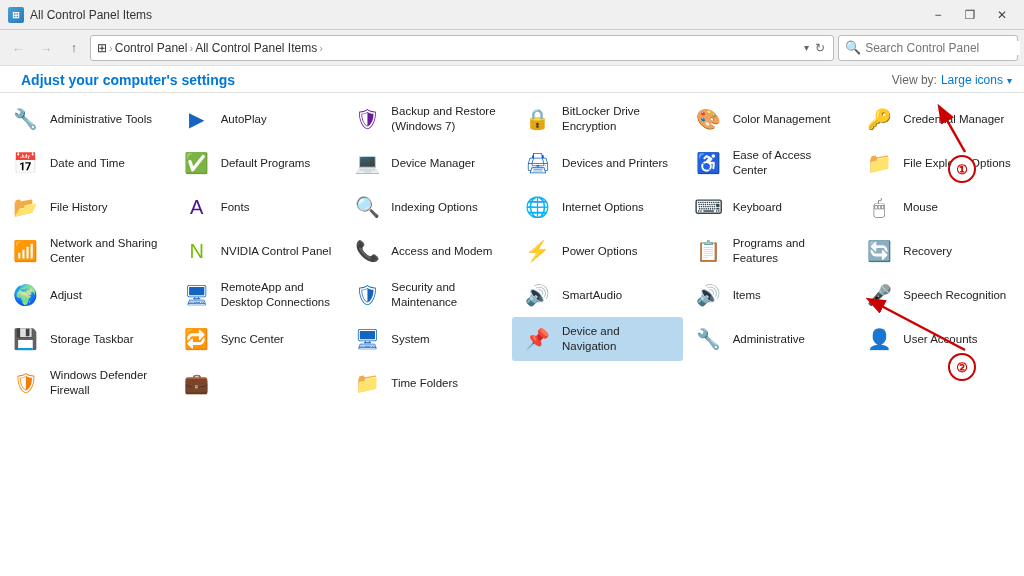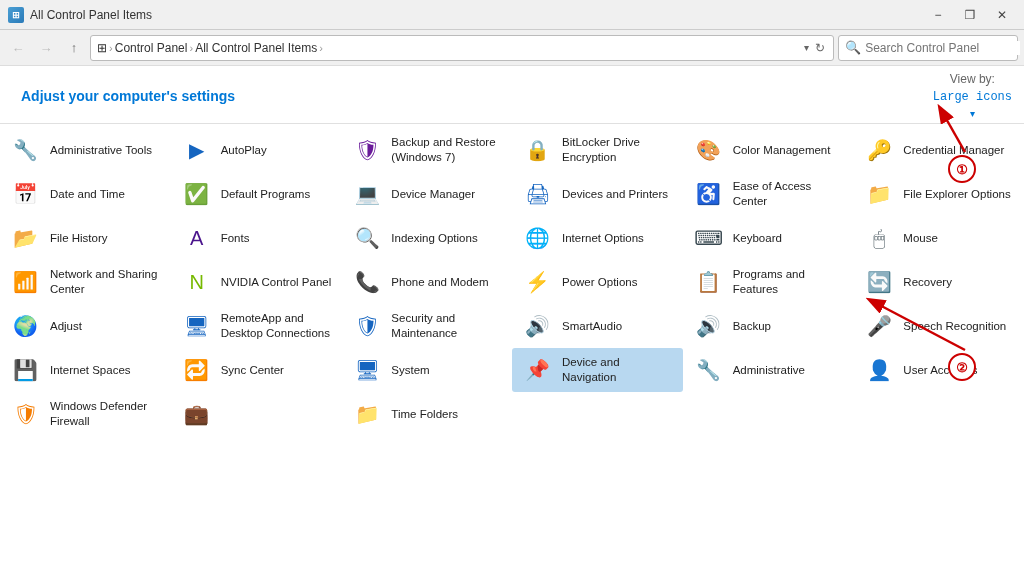--- a/index.html
+++ b/index.html
@@ -127,24 +127,24 @@
       border-bottom: 1px solid #e0e0e0;
     }
     .adjust-text {
       color: #0078d7;
       font-size: 14px;
       font-weight: bold;
       margin-left: 9px;
     }
     .view-by {
       display: flex; align-items: center; gap: 4px;
-      font-size: 12px; color: #444; flex-direction: column;
+      font-size: 12px; color: #444;
     }
     .view-by-label { color: #666; }
-    .view-by-value { color: #0078d7; cursor: pointer; font-family: Liberation Mono, monospace; }
+    .view-by-value { color: #0078d7; cursor: pointer; }
     .view-by-arrow { color: #0078d7; font-size: 10px; }
 
     
     .items-grid {
       display: grid;
       grid-template-columns: repeat(6, 1fr);
       gap: 0;
       padding: 4px 0;
     }
     .cp-item {
@@ -361,21 +361,21 @@
       <div class="cp-item">
     <div class="cp-icon icon-network">📶</div>
     <span class="cp-label">Network and Sharing Center</span>
   </div>
       <div class="cp-item">
     <div class="cp-icon icon-nvidia">N</div>
     <span class="cp-label">NVIDIA Control Panel</span>
   </div>
       <div class="cp-item">
     <div class="cp-icon icon-phone">📞</div>
-    <span class="cp-label">Phone and Modem</span>
+    <span class="cp-label">Access and Modem</span>
   </div>
       <div class="cp-item">
     <div class="cp-icon icon-power">⚡</div>
     <span class="cp-label">Power Options</span>
   </div>
       <div class="cp-item">
     <div class="cp-icon icon-programs">📋</div>
     <span class="cp-label">Programs and Features</span>
   </div>
       <div class="cp-item">
@@ -393,29 +393,29 @@
       <div class="cp-item">
     <div class="cp-icon icon-security">🛡</div>
     <span class="cp-label">Security and Maintenance</span>
   </div>
       <div class="cp-item">
     <div class="cp-icon icon-smartaudio">🔊</div>
     <span class="cp-label">SmartAudio</span>
   </div>
       <div class="cp-item">
     <div class="cp-icon icon-sound">🔊</div>
-    <span class="cp-label">Backup</span>
+    <span class="cp-label">Items</span>
   </div>
       <div class="cp-item">
     <div class="cp-icon icon-speech">🎤</div>
     <span class="cp-label">Speech Recognition</span>
   </div>
       <div class="cp-item">
     <div class="cp-icon icon-storage">💾</div>
-    <span class="cp-label">Internet Spaces</span>
+    <span class="cp-label">Storage Taskbar</span>
   </div>
       <div class="cp-item">
     <div class="cp-icon icon-sync">🔁</div>
     <span class="cp-label">Sync Center</span>
   </div>
       <div class="cp-item">
     <div class="cp-icon icon-system">🖥</div>
     <span class="cp-label">System</span>
   </div>
       <div class="cp-item highlighted">

